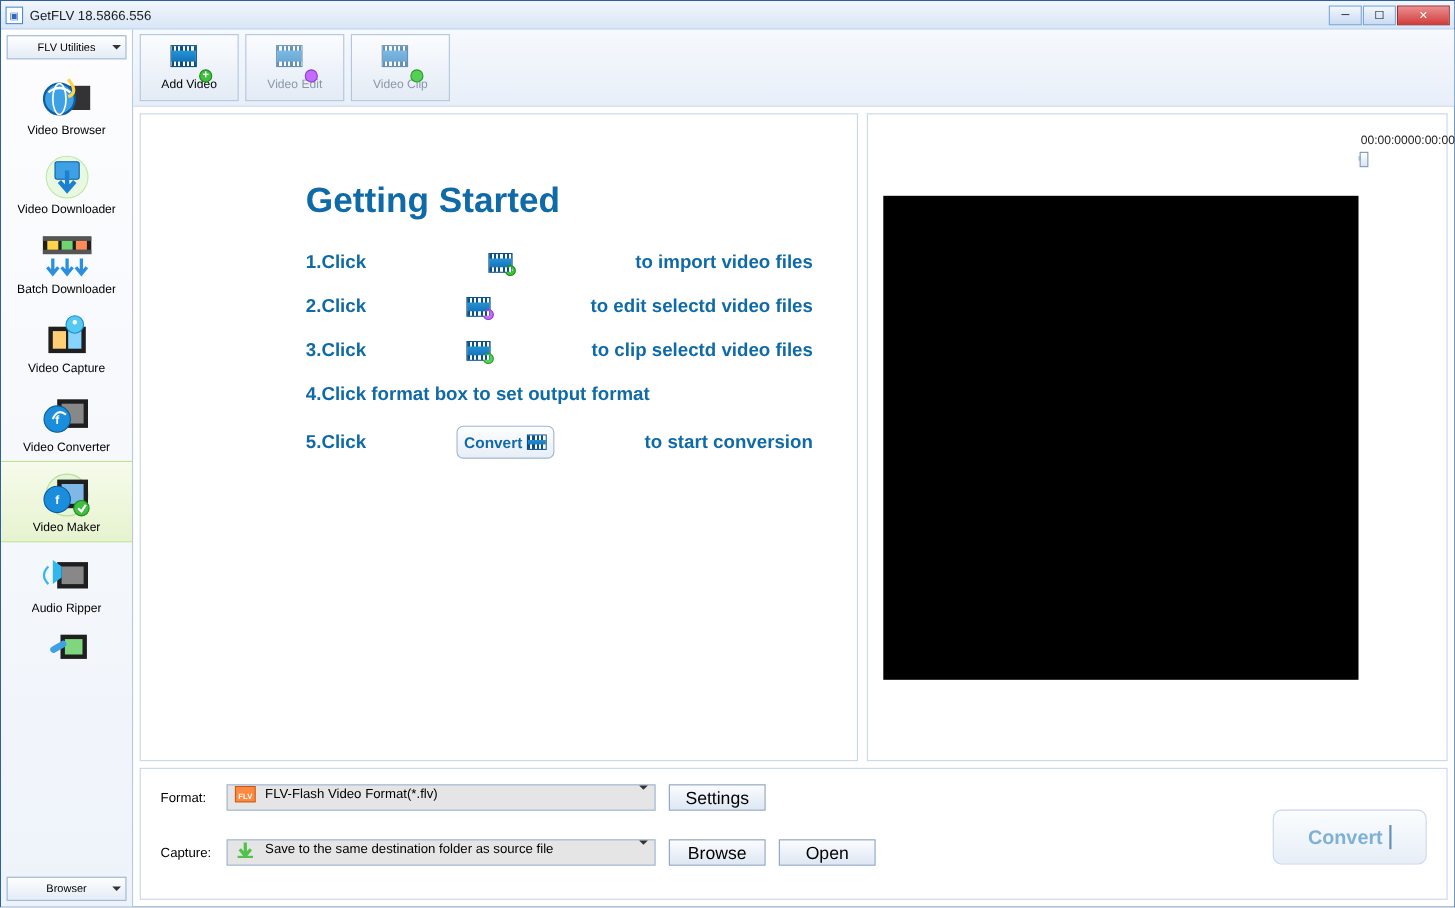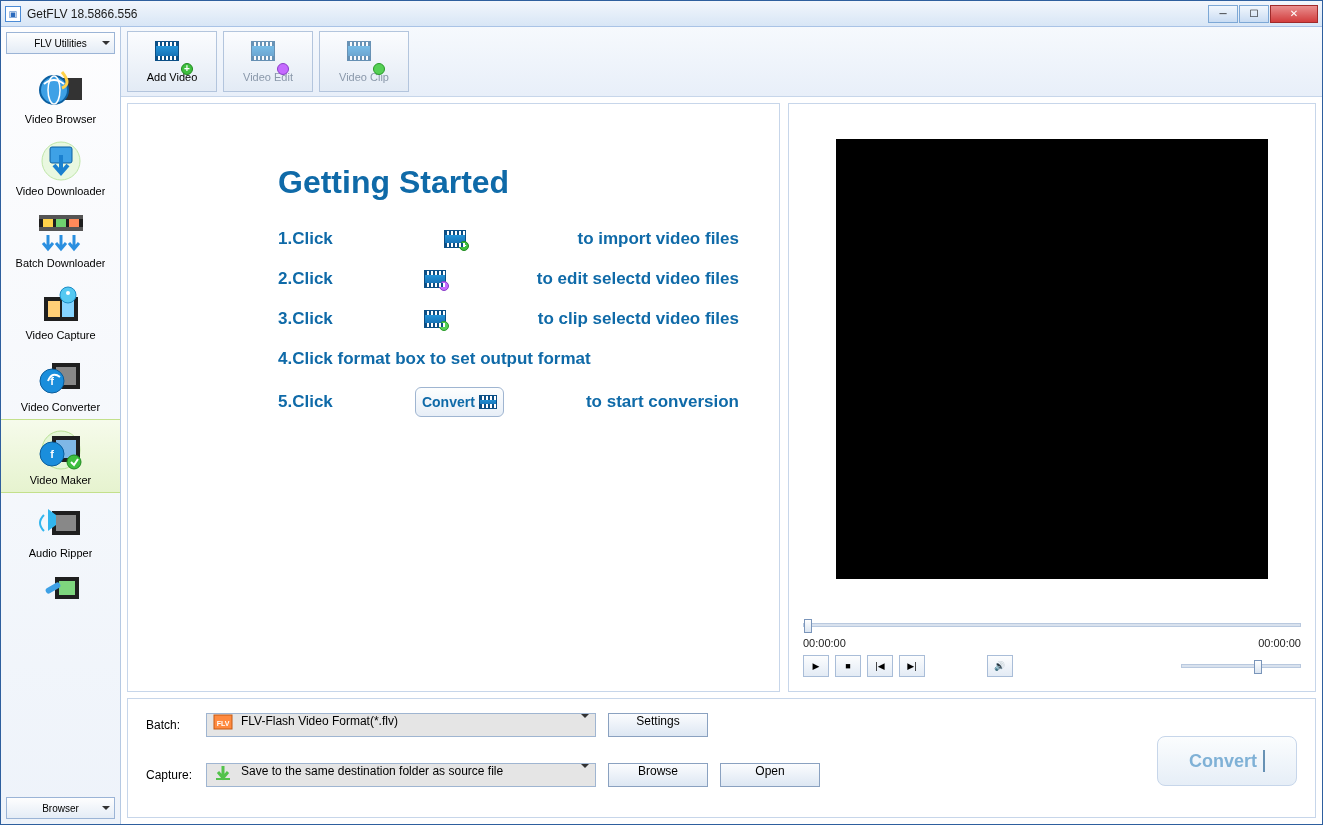--- a/index.html
+++ b/index.html
@@ -184,21 +184,21 @@
   padding: 2px 6px;
   background: linear-gradient(#fdfefe,#e7eef7);
   display:inline-flex; align-items:center; gap:4px;
   font-size: 14px; font-weight:700; color:#0f6aa8;
 }
 .preview-panel {
   width: 528px;
   border: 1px solid #c7d6ea;
   background: #fff;
   display: flex;
-  flex-direction: column;
+  flex-direction: row;
   padding: 14px;
 }
 .video-box {
   flex: 1;
   display:flex; align-items:center; justify-content:center;
 }
 .video-screen {
   width: 432px; height: 440px;
   background: #000;
 }
@@ -277,25 +277,25 @@
   position:relative;
 }
 .bb-combo .dd-arrow {
   position:absolute; right:6px;
   width:0;height:0;border-left:4px solid transparent;border-right:4px solid transparent;border-top:4px solid #333;
 }
 .bb-combo .ci {
   width:20px;height:18px;
 }
 .bb-btn {
-  width: 100px; height: 24px;
+  width: 88px; height: 24px;
   border:1px solid #8aa1c0;
   background: linear-gradient(#fbfcfe,#dde7f3);
-  display:flex;align-items:flex-start;justify-content:center;
-  font-size:12px;
+  display:flex;align-items:flex-end;justify-content:center;
+  font-size:16px;
 }
 .bb-right {
   margin-left:auto;
   align-self:center;
 }
 .convert-big {
   border:1px solid #c7d6ea;
   border-radius:8px;
   width: 140px; height: 50px;
   background: linear-gradient(#fbfdfe,#e6eef7);
@@ -558,21 +558,21 @@
               <div class="vol-thumb"></div>
             </div>
           </div>
         </div>
 
       </div>
 
       <div class="bottombar">
         <div class="bb-left">
           <div class="bb-row">
-            <span class="bb-label">Batch:</span>
+            <span class="bb-label">Format:</span>
             <div class="bb-combo">
               <span class="ci">
                 <svg width="20" height="18" viewBox="0 0 20 18">
                     <rect x="1" y="1" width="18" height="14" fill="#ff8a3f" stroke="#c55a14"></rect>
                     <text x="10" y="12" text-anchor="middle" font-size="7" fill="#fff" font-weight="700">FLV</text>
                   </svg>
               </span>
               <span>FLV-Flash Video Format(*.flv)</span>
               <span class="dd-arrow"></span>
             </div>

